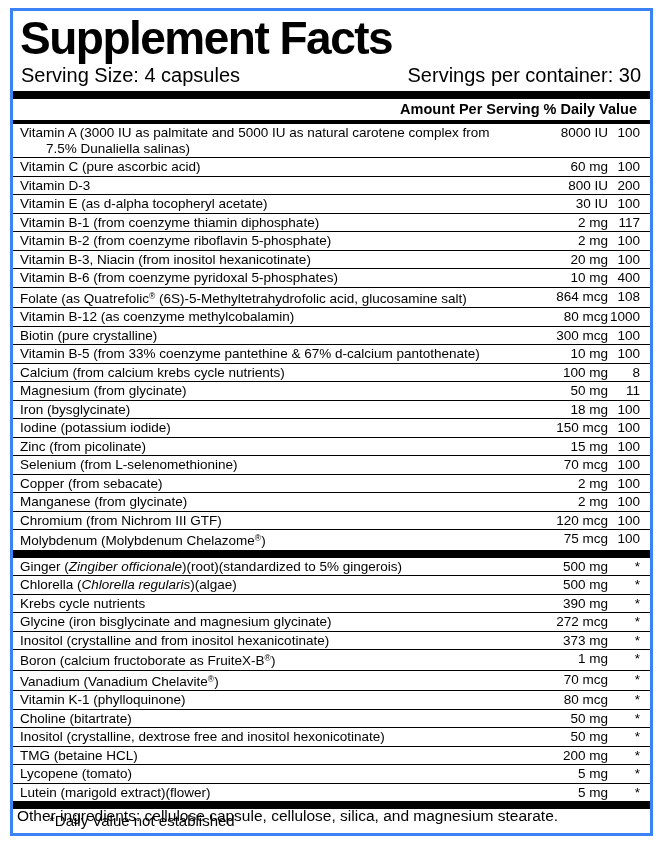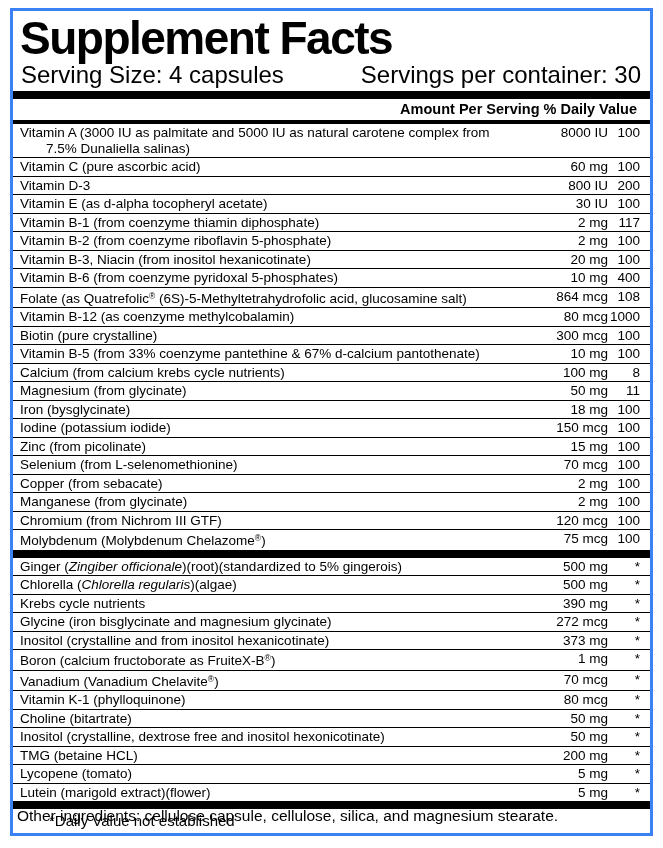--- a/index.html
+++ b/index.html
@@ -11,21 +11,21 @@
   .facts-box{
     position:absolute;left:10px;top:8px;width:637px;
     border:3px solid #3b82f6;background:#fff;
   }
   .title{
     font-size:46px;font-weight:bold;letter-spacing:-1.5px;
     line-height:48px;padding:3px 6px 0 7px;white-space:nowrap;
   }
   .serving-row{
     display:flex;justify-content:space-between;align-items:baseline;
-    font-size:24px;line-height:22px;padding:2px 9px 5px 8px;text-align:right;
+    font-size:20px;line-height:22px;padding:2px 9px 5px 8px;text-align:right;
   }
   .bar{background:#000;width:100%;}
   .bar.thick{height:8px;}
   .bar.medium{height:4px;}
   .col-header{
     display:flex;justify-content:flex-end;gap:4px;
     font-weight:bold;font-size:14.5px;line-height:17px;
     padding:2px 13px 2px 0;
   }
   .rows .row{

